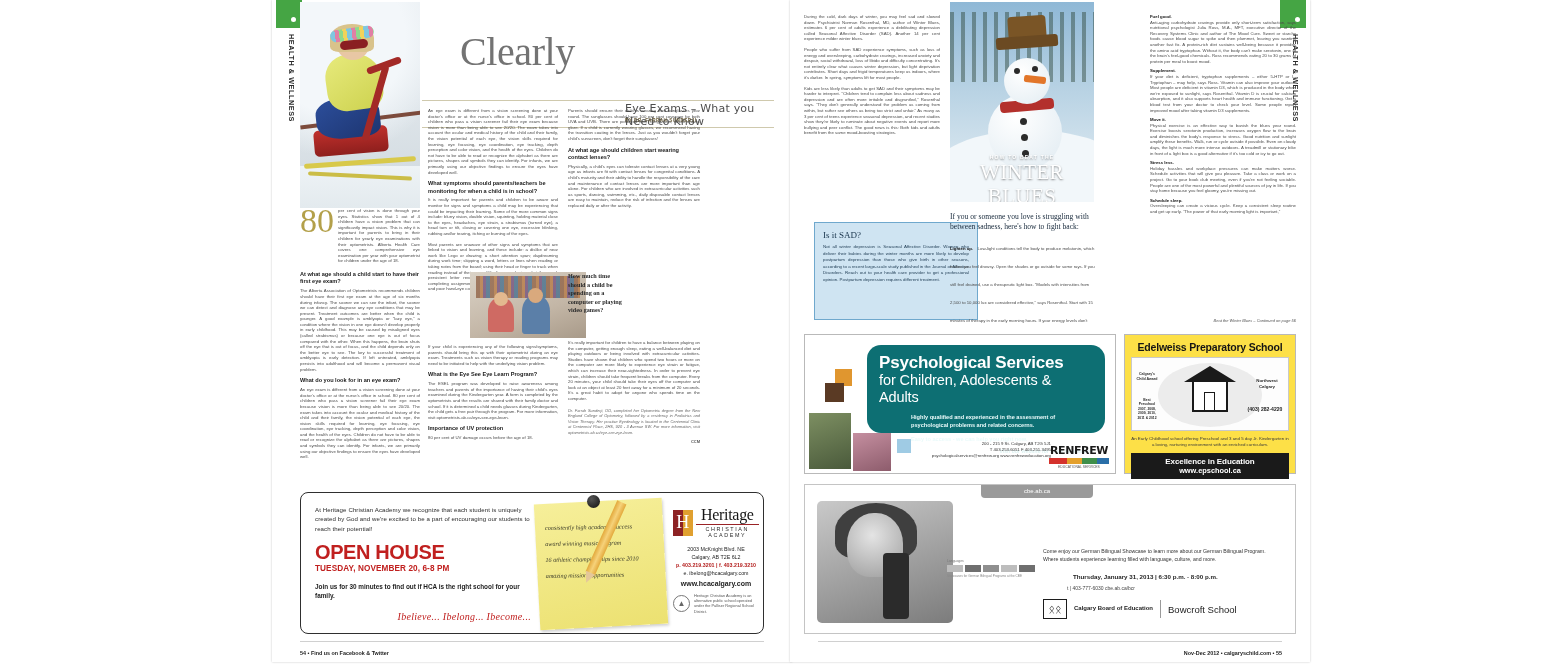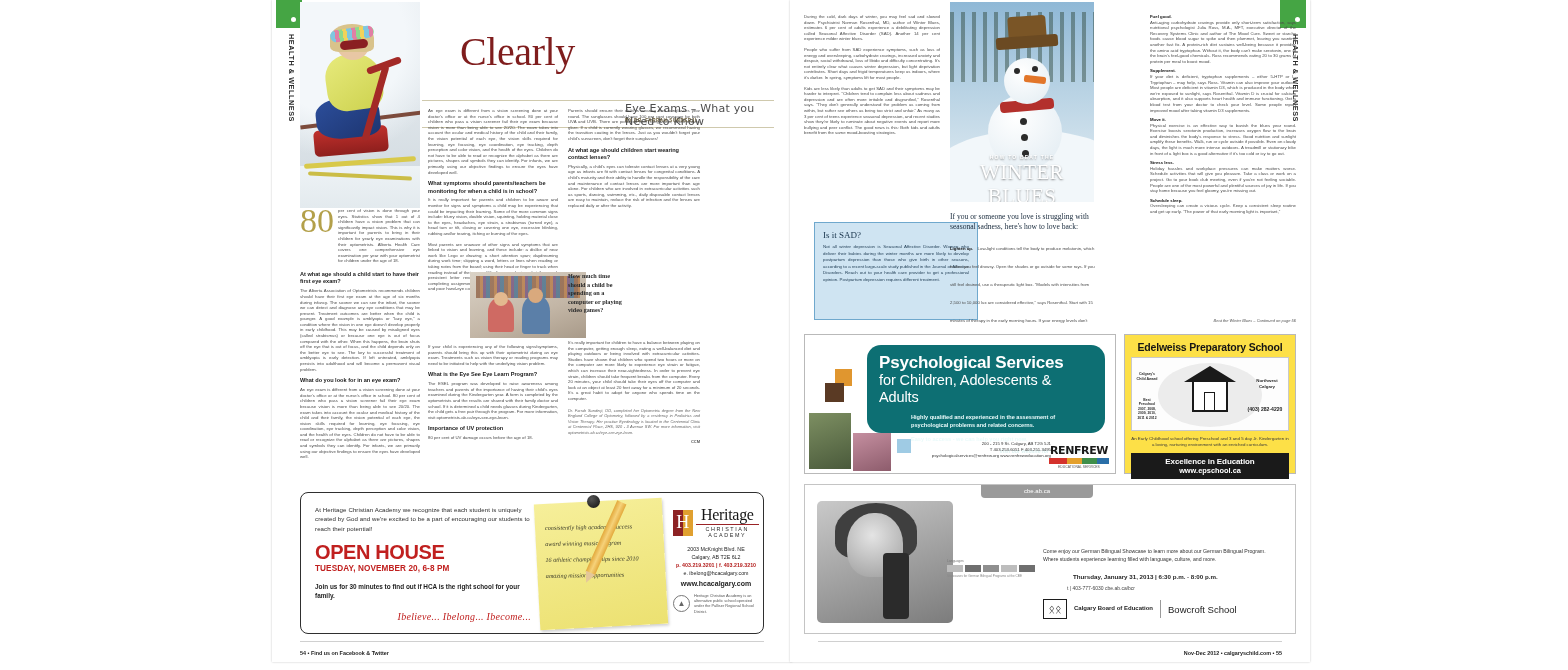--- a/index.html
+++ b/index.html
@@ -66,21 +66,21 @@
   }
 
   
   .headline-wrap { position: absolute; left: 150px; top: 34px; width: 352px; }
   .hl-seeing {
     font-family: "Liberation Serif", serif;
     font-size: 36px; color: #161616; line-height: 34px; letter-spacing: -.4px;
   }
   .hl-clearly {
     font-family: "Liberation Serif", serif;
-    font-size: 40px; color: #7f1d1d; line-height: 36px;
+    font-size: 40px; color: #737373; line-height: 36px;
     margin-left: 38px; letter-spacing: -.4px;
   }
   .hl-rule {
     position: absolute; left: 0; top: 66px; width: 352px;
     border-top: 1px solid #cfc9ad;
   }
   .hl-rule2 {
     position: absolute; left: 0; top: 93px; width: 352px;
     border-top: 1px solid #cfc9ad;
   }
@@ -715,21 +715,21 @@
 
       </div>
     </div>
 
     <div class="sad-box">
       <div class="sad-title">Is it SAD?</div>
       <div class="sad-text">Not all winter depression is Seasonal Affective Disorder. Women who deliver their babies during the winter months are more likely to develop postpartum depression than those who give birth in other seasons, according to a recent large-scale study published in the Journal of Affective Disorders. Reach out to your health care provider to get a professional opinion. Postpartum depression requires different treatment.</div>
     </div>
 
     <div class="body-col" style="left:160px; top:212px; width:146px;">
-      <div class="fight-head">If you or someone you love is struggling with seasonal sadness, here's how to love back:</div>
+      <div class="fight-head">If you or someone you love is struggling with between sadness, here's how to fight back:</div>
       <div class="microtext" style="display:inline; font-weight:700; color:#111;">Lighten up.</div>
       <div class="microtext" style="display:inline;">Low-light conditions tell the body to produce melatonin, which makes you feel drowsy. Open the shades or go outside for some rays. If you still feel drained, use a therapeutic light box. "Models with intensities from 2,500 to 10,000 lux are considered effective," says Rosenthal. Start with 15 minutes of therapy in the early morning hours. If your energy levels don't rebound after a week, increase your exposure in five-minute increments. Finding the right regimen is important. Rosenthal cautions, "Too much light can make you feel overstimulated, like you've had too much caffeine."</div>
     </div>
 
     <div class="body-col" style="left:360px; top:14px; width:146px;">
       <div class="microtext"><span style="font-weight:700;color:#111;">Fuel good.</span></div>
       <div class="microtext">Anti-aging carbohydrate cravings provide only short-term satisfaction, says nutritional psychologist Julia Ross, M.A., MFT, executive director of the Recovery Systems Clinic and author of The Mood Cure. Sweet or starchy foods cause blood sugar to spike and then plummet, leaving you wanting another fast fix. A protein-rich diet sustains well-being because it provides the amino acid tryptophan. Without it, the body can't make serotonin, one of the brain's feel-good chemicals. Ross recommends eating 20 to 30 grams of protein per meal to boost mood.</div>
       <div class="microtext" style="margin-top:4px;"><span style="font-weight:700;color:#111;">Supplement.</span></div>
       <div class="microtext">If your diet is deficient, tryptophan supplements – either 5-HTP or L-Tryptophan – may help, says Ross. Vitamin can also improve your outlook. Most people are deficient in vitamin D3, which is produced in the body when we're exposed to sunlight, says Rosenthal. Vitamin D is crucial for calcium absorption, and it also supports heart health and immune functioning. Get a blood test from your doctor to check your level. Some people report improved mood after taking vitamin D3 supplements.</div>
       <div class="microtext" style="margin-top:4px;"><span style="font-weight:700;color:#111;">Move it.</span></div>

